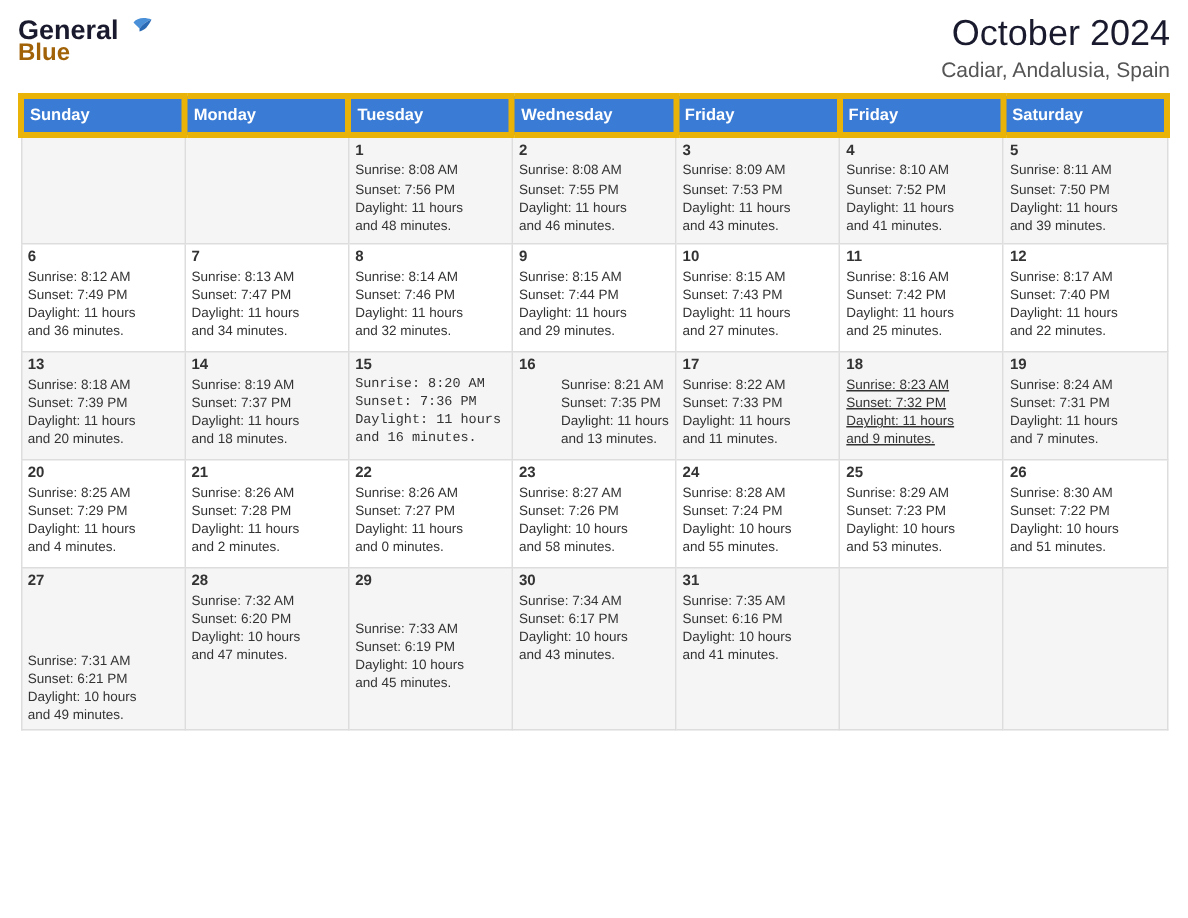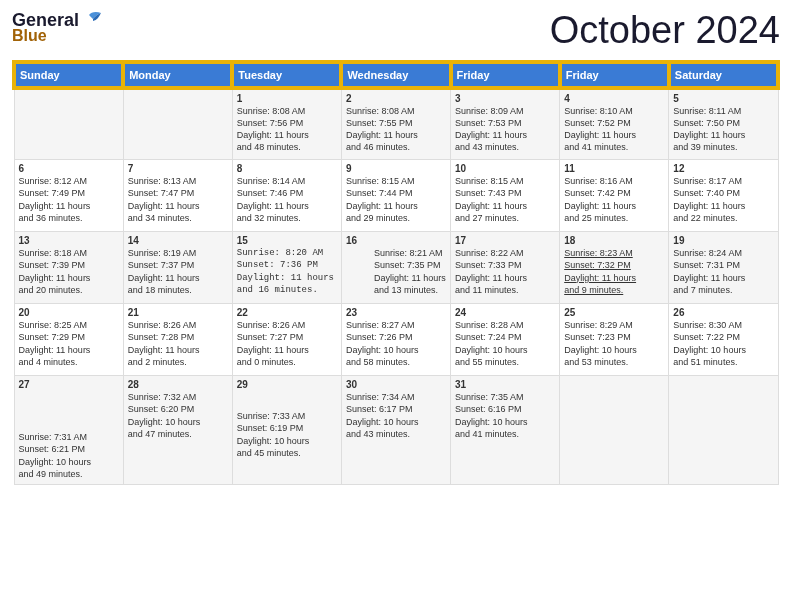--- a/index.html
+++ b/index.html
@@ -29,21 +29,21 @@
     }
     .logo-row {
       display: flex;
       align-items: center;
       text-align: center;
     }
     .title-section {
       text-align: right;
     }
     .month-title {
-      font-size: 38px;
+      font-size: 24px;
       font-weight: normal;
       color: #1a1a2e;
       line-height: 1.1;
     }
     .subtitle {
       font-size: 14px;
       color: #555;
       margin-top: 2px;
     }
     table {
@@ -102,20 +102,21 @@
               <path d="M8 4 C10 1, 15 0, 20 2 C17 3, 14 5, 12 8 C10 6, 9 5, 8 4Z" fill="#4a90d9"></path>
               <path d="M12 8 C14 5, 17 3, 20 2 C18 6, 16 9, 12 10Z" fill="#2a6ab5"></path>
             </svg>
           </div>
           <span style="font-size:16px;font-weight:bold;color:#a16207;margin-top:-4px;">Blue</span>
         </div>
       </div>
     </div>
     <div class="title-section">
       <div class="month-title">October 2024</div>
+      <div class="subtitle">Cadiar, Andalusia, Spain</div>
     </div>
   </div>
 
   <table>
     <thead>
       <tr>
       <th>Sunday</th>
           <th>Monday</th>
           <th>Tuesday</th>
           <th>Wednesday</th>

